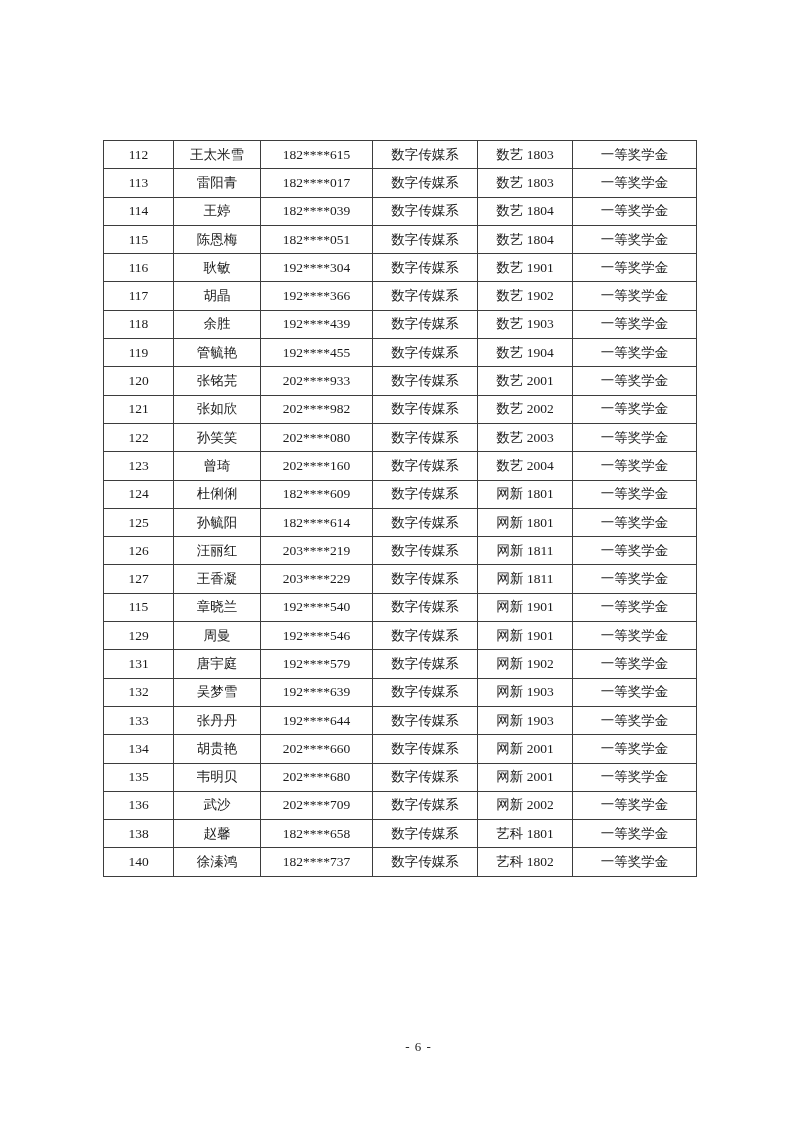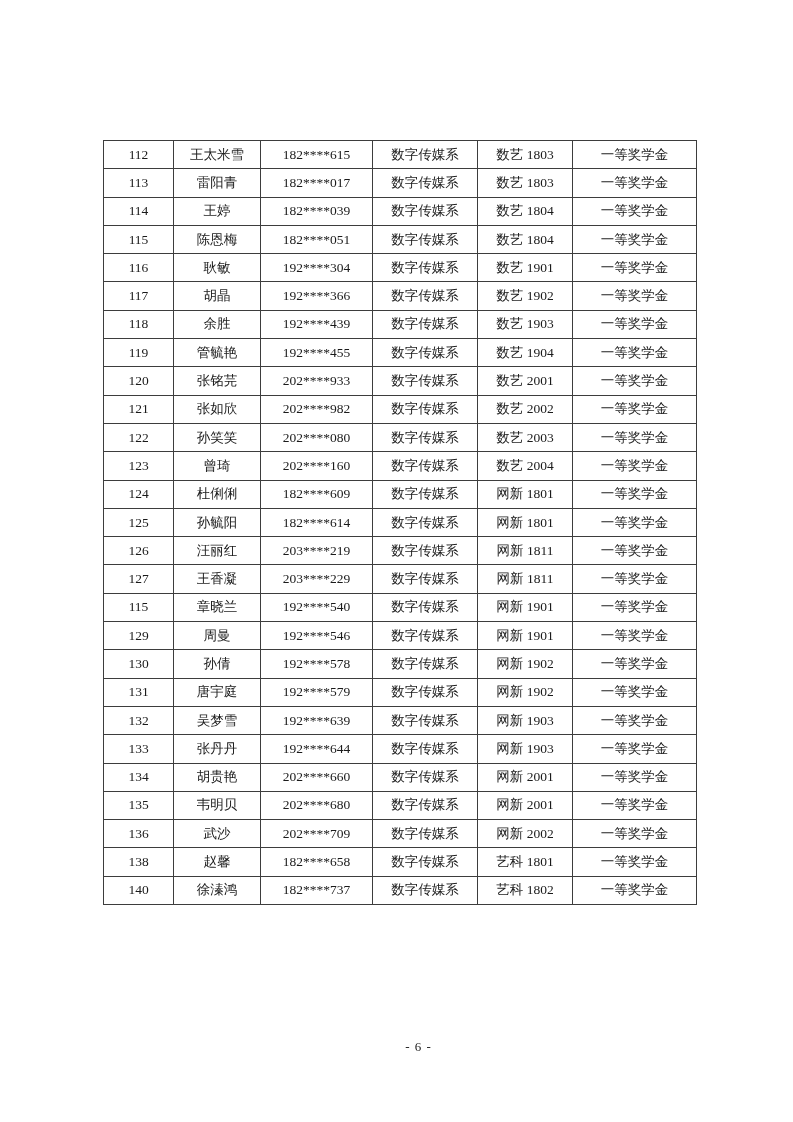--- a/index.html
+++ b/index.html
@@ -203,28 +203,20 @@
         </tr>
         <tr>
           <td>129</td>
           <td>周曼</td>
           <td>192****546</td>
           <td>数字传媒系</td>
           <td>网新 1901</td>
           <td>一等奖学金</td>
         </tr>
         <tr>
-          <td>130</td>
-          <td>孙倩</td>
-          <td>192****578</td>
-          <td>数字传媒系</td>
-          <td>网新 1902</td>
-          <td>一等奖学金</td>
-        </tr>
-        <tr>
           <td>131</td>
           <td>唐宇庭</td>
           <td>192****579</td>
           <td>数字传媒系</td>
           <td>网新 1902</td>
           <td>一等奖学金</td>
         </tr>
         <tr>
           <td>132</td>
           <td>吴梦雪</td>

